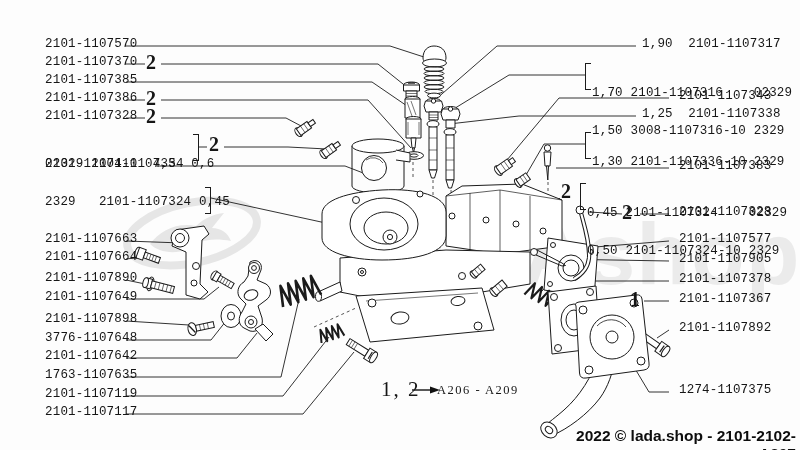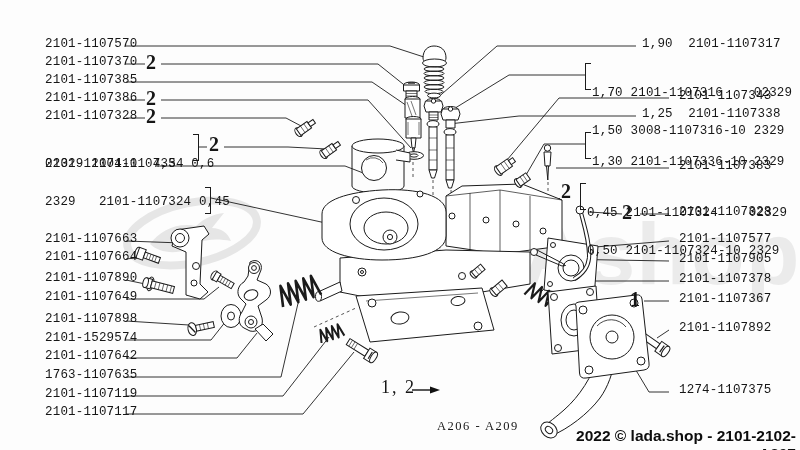--- a/index.html
+++ b/index.html
@@ -5,22 +5,22 @@
   html,body{margin:0;padding:0;background:#e8e8e8;}
   .stage{position:relative;width:800px;height:450px;background:#fdfdfd;overflow:hidden;
          font-family:"Liberation Serif",serif;color:#161616;}
   .stage svg{position:absolute;left:0;top:0;z-index:1;}
   .lbl{position:absolute;z-index:2;font-size:12.5px;letter-spacing:.2px;white-space:pre;line-height:12.5px;font-family:Liberation Mono, monospace;}
   .grp div{height:12.5px;}
   .qty{position:absolute;z-index:2;font-size:20px;font-weight:bold;line-height:20px;}
   .brkt{position:absolute;z-index:2;width:5px;height:25px;border:1.2px solid #1b1b1b;}
   .brkt-r{border-left:none;}
   .brkt-l{border-right:none;}
-  .note-big{position:absolute;z-index:2;font-size:18px;letter-spacing:2px;}
-  .note-small{position:absolute;z-index:2;font-size:12.5px;letter-spacing:1.5px;margin-top:36px;}
+  .note-big{position:absolute;z-index:2;font-size:21px;letter-spacing:2px;}
+  .note-small{position:absolute;z-index:2;font-size:12.5px;letter-spacing:1.5px;}
   .footer{position:absolute;z-index:2;left:540px;top:427px;width:256px;text-align:right;
           font-family:"Liberation Sans",sans-serif;font-weight:bold;font-size:15.5px;color:#0d0d0d;}
   .wm-text{font-family:"Liberation Sans",sans-serif;font-weight:bold;}
 </style>
 </head>
 <body>
 
 <div class="stage">
 
   <svg width="800" height="450" viewBox="0 0 800 450">
@@ -341,21 +341,21 @@
     <div>2329   2101-1107324 0,45</div>
   </div>
   <div class="brkt brkt-r" style="left:193px;top:134px"></div>
   <div class="lbl" style="left:45px;top:158px">2101-1107410  4,5</div>
   <div class="brkt brkt-r" style="left:205px;top:187px"></div>
   <div class="lbl" style="left:45px;top:233px">2101-1107663</div>
   <div class="lbl" style="left:45px;top:251px">2101-1107664</div>
   <div class="lbl" style="left:45px;top:272px">2101-1107890</div>
   <div class="lbl" style="left:45px;top:291px">2101-1107649</div>
   <div class="lbl" style="left:45px;top:313px">2101-1107898</div>
-  <div class="lbl" style="left:45px;top:332px">2101-1529574</div>
+  <div class="lbl" style="left:45px;top:332px">3776-1107648</div>
   <div class="lbl" style="left:45px;top:350px">2101-1107642</div>
   <div class="lbl" style="left:45px;top:369px">1763-1107635</div>
   <div class="lbl" style="left:45px;top:388px">2101-1107119</div>
   <div class="lbl" style="left:45px;top:406px">2101-1107117</div>
 
   <div class="qty" style="left:146px;top:52px">2</div>
   <div class="qty" style="left:146px;top:88px">2</div>
   <div class="qty" style="left:146px;top:106px">2</div>
   <div class="qty" style="left:209px;top:134px">2</div>
 

